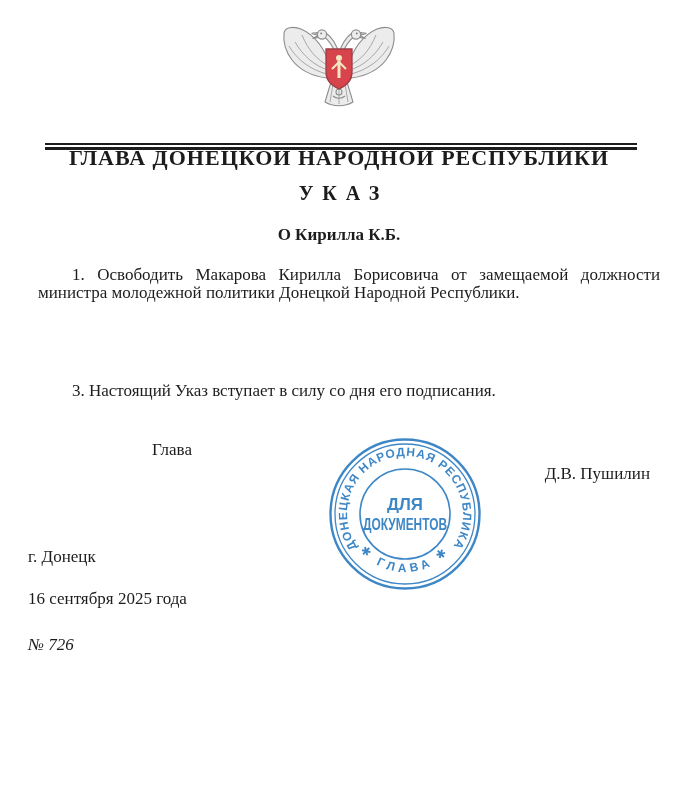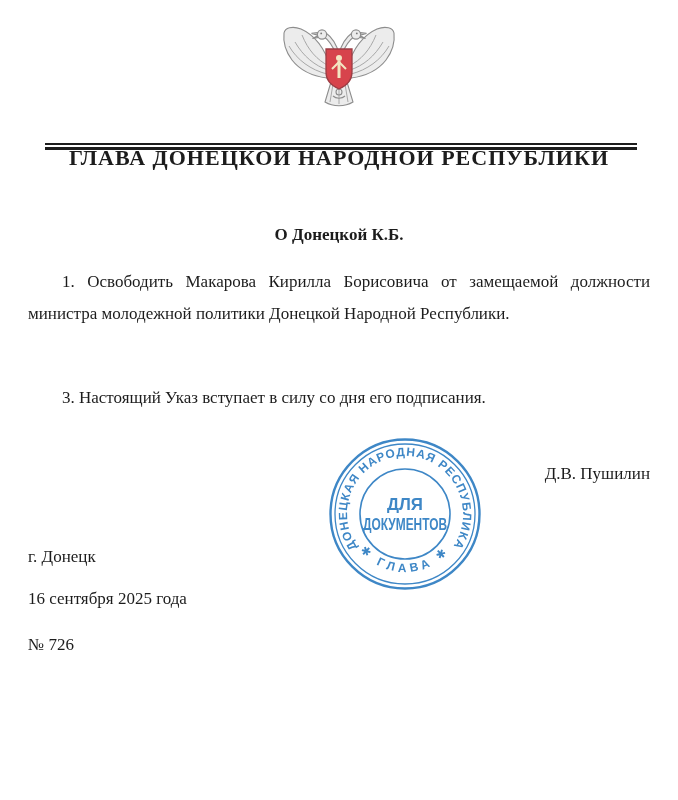--- a/index.html
+++ b/index.html
@@ -31,22 +31,22 @@
   .doc-type{
     position:absolute;top:182px;left:0;width:100%;
     text-align:center;font-weight:700;font-size:20px;
     letter-spacing:0.45em;text-indent:0.45em;
   }
   .subject{
     position:absolute;top:225px;left:0;width:100%;
     text-align:center;font-weight:700;font-size:17px;
   }
   .para{
-    position:absolute;left:28px;width:622px;
-    font-size:17px;line-height:32px;text-align:justify;text-indent:34px;
+    position:absolute;left:38px;width:622px;
+    font-size:17px;line-height:18px;text-align:justify;text-indent:34px;
   }
   .para-1{top:266px;}
   .para-2{top:324px;}
   .para-3{top:382px;text-align:left;}
   .sig-title{
     position:absolute;left:28px;top:440px;width:288px;
     font-size:17px;text-align:center;
   }
   .sig-title-2{
     position:absolute;left:28px;top:464px;width:288px;
@@ -54,21 +54,21 @@
   }
   .sig-name{
     position:absolute;right:28px;top:464px;
     font-size:17px;text-align:right;
   }
   .stamp{position:absolute;left:327px;top:436px;width:156px;height:156px;opacity:0.92;}
   .stamp .ring{stroke:var(--stamp-color);fill:none;}
   .stamp text{fill:var(--stamp-color);font-family:"Liberation Sans","DejaVu Sans",sans-serif;font-weight:700;}
   .place{position:absolute;left:28px;top:547px;font-size:17px;text-align:right;}
   .date{position:absolute;left:28px;top:589px;font-size:17px;}
-  .number{position:absolute;left:28px;top:635px;font-size:17px;}
+  .number{position:absolute;left:28px;top:635px;font-size:17px;font-style:italic;}
   .eagle-line{stroke:var(--eagle-stroke);fill:none;stroke-width:1.1;}
   .eagle-fill{stroke:var(--eagle-stroke);fill:var(--eagle-fill);stroke-width:1.1;}
   .feather{stroke:#a8a8a8;fill:none;stroke-width:1;}
 </style>
 </head>
 <body>
 
 <div class="page">
 
   <svg class="emblem" viewBox="0 0 116 92" aria-hidden="true">
@@ -102,25 +102,27 @@
 
     <path style="fill:var(--shield-color);stroke:#9c3d44;stroke-width:1.3" d="M45 27 L71 27 L71 50 C 71 59, 65 64, 58 67 C 51 64, 45 59, 45 50 Z"></path>
     <circle cx="58" cy="36" r="3" fill="#f3e6c2"></circle>
     <path d="M58 39 L58 56" stroke="#f3e6c2" stroke-width="3" fill="none"></path>
     <path d="M51 47 L58 40 L65 47" stroke="#f3e6c2" stroke-width="2" fill="none"></path>
   </svg>
 
   <div class="org-header">ГЛАВА ДОНЕЦКОЙ НАРОДНОЙ РЕСПУБЛИКИ</div>
   <div class="rule"></div>
 
-  <div class="subject">О Донецкой К.Б.</div>
+  <div class="doc-type">УКАЗ</div>
+  <div class="subject">О Кирилла К.Б.</div>
 
   <p class="para para-1">1. Освободить Макарова Кирилла Борисовича от замещаемой должности министра молодежной политики Донецкой Народной Республики.</p>
   <p class="para para-3">3. Настоящий Указ вступает в силу со дня его подписания.</p>
 
+  <div class="sig-title">Глава</div>
   <div class="sig-name">Д.В. Пушилин</div>
 
   <svg class="stamp" viewBox="0 0 156 156" aria-hidden="true">
     <circle class="ring" cx="78" cy="78" r="74.5" stroke-width="2.4"></circle>
     <circle class="ring" cx="78" cy="78" r="70" stroke-width="1.3"></circle>
     <circle class="ring" cx="78" cy="78" r="45" stroke-width="1.6"></circle>
     <defs>
       <path id="arcTop" d="M 30.5 111.3 A 58 58 0 1 1 125.5 111.3"></path>
       <path id="arcBottom" d="M 25.4 102.5 A 58 58 0 0 0 130.6 102.5"></path>
     </defs>

